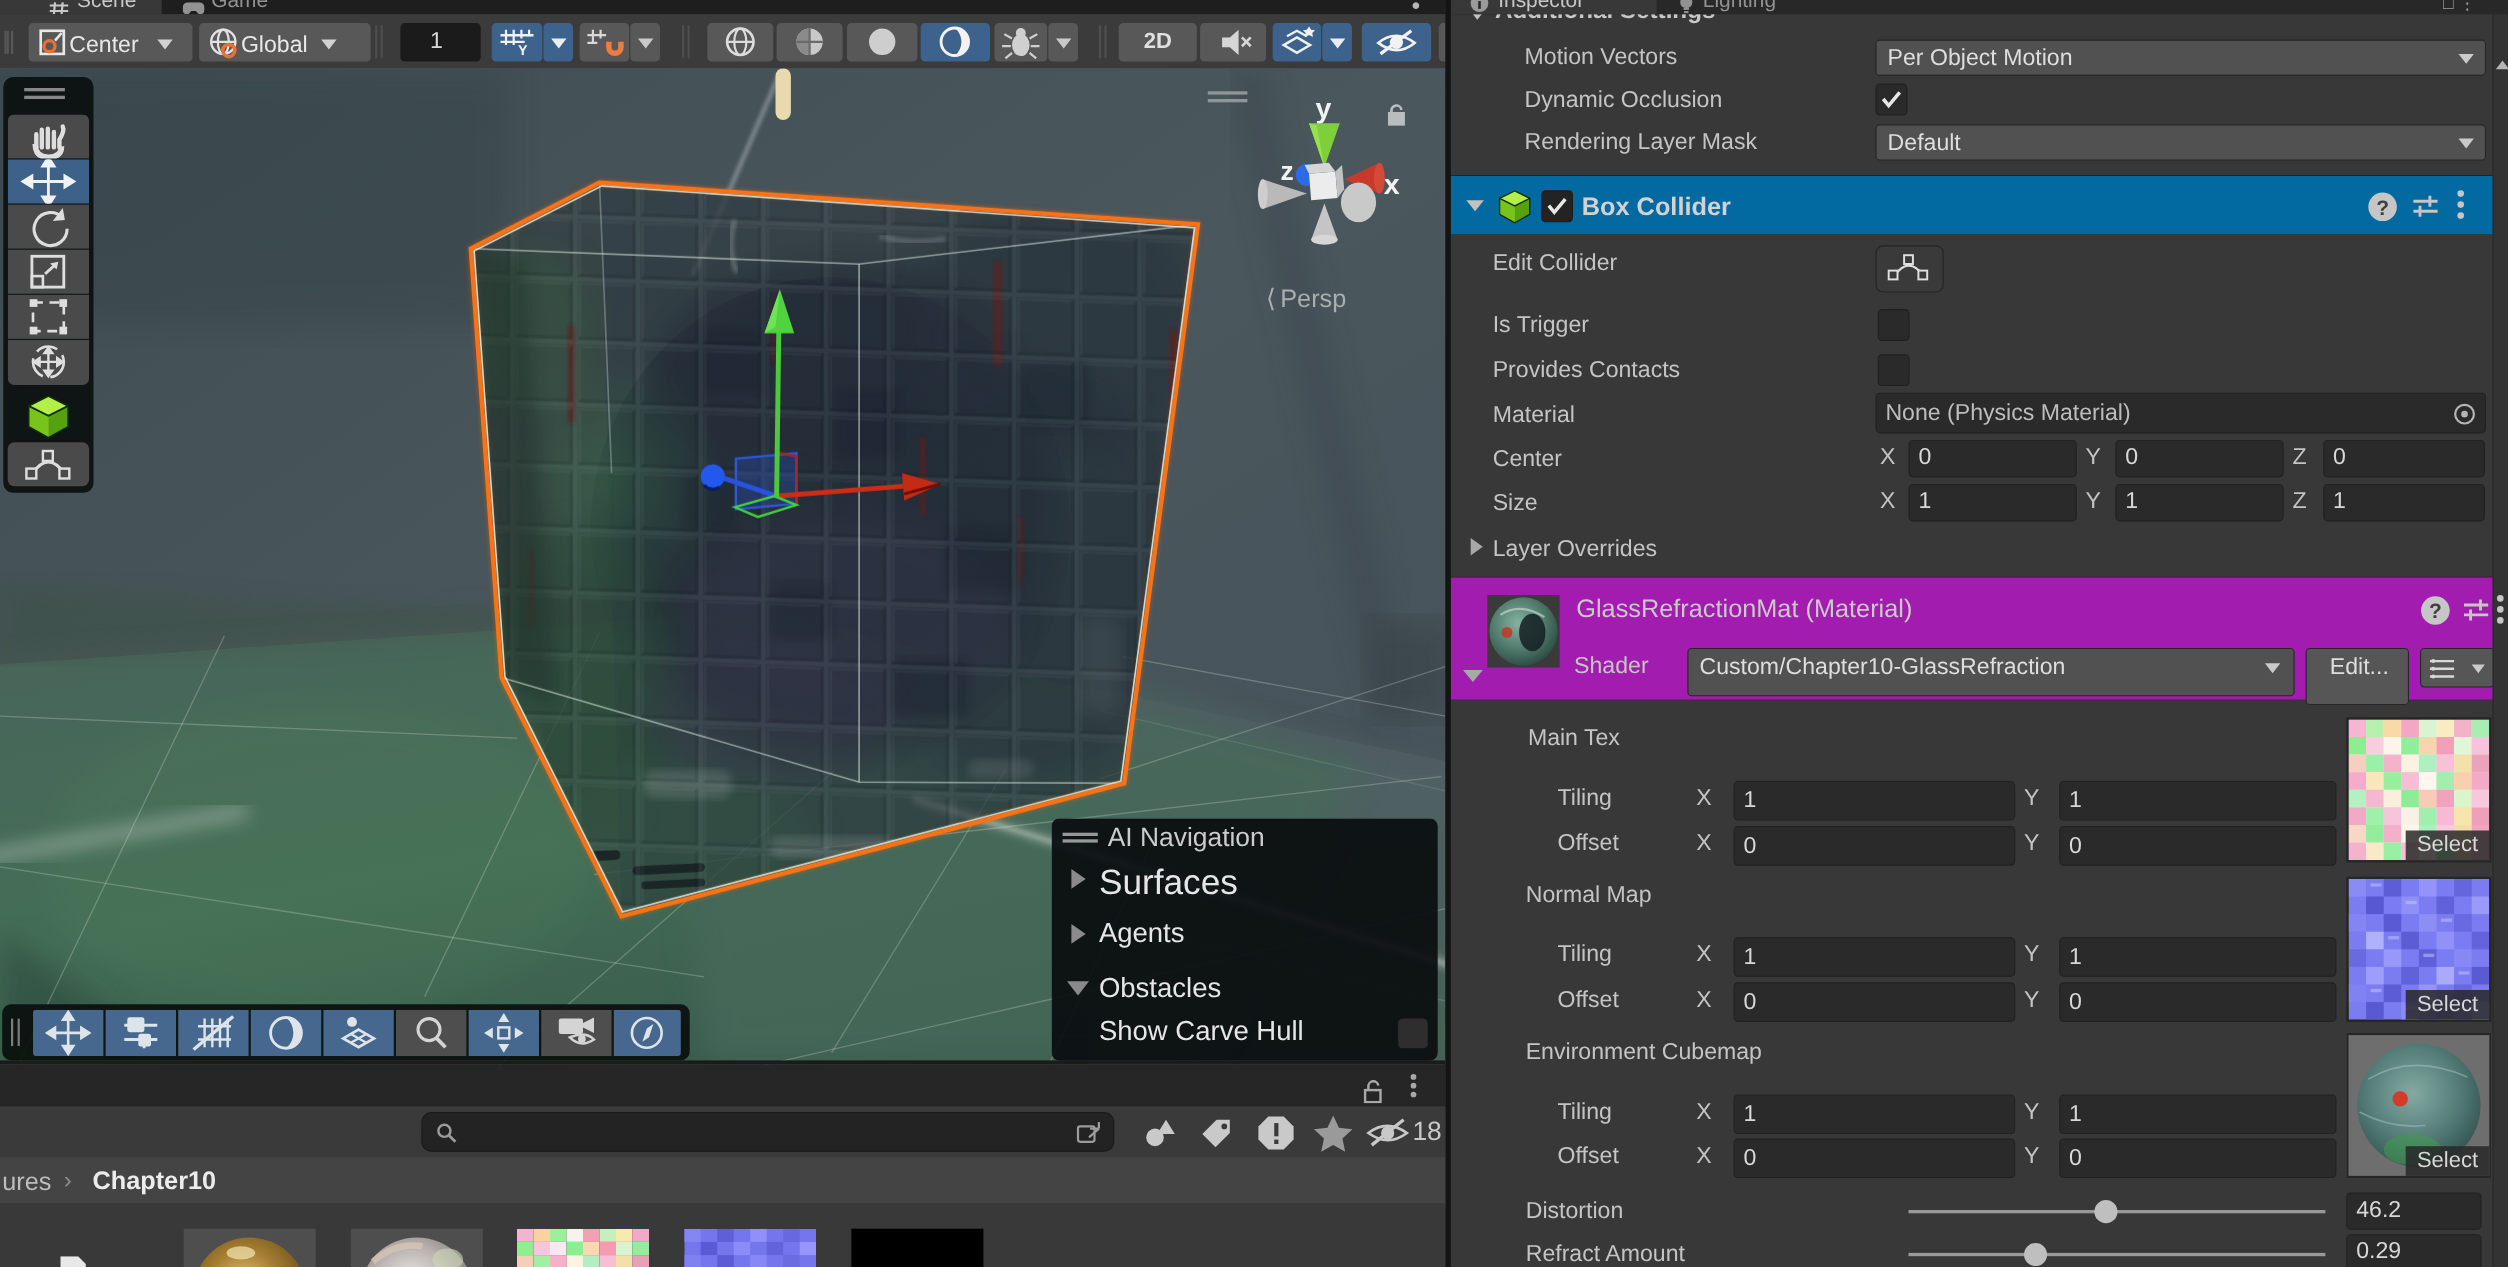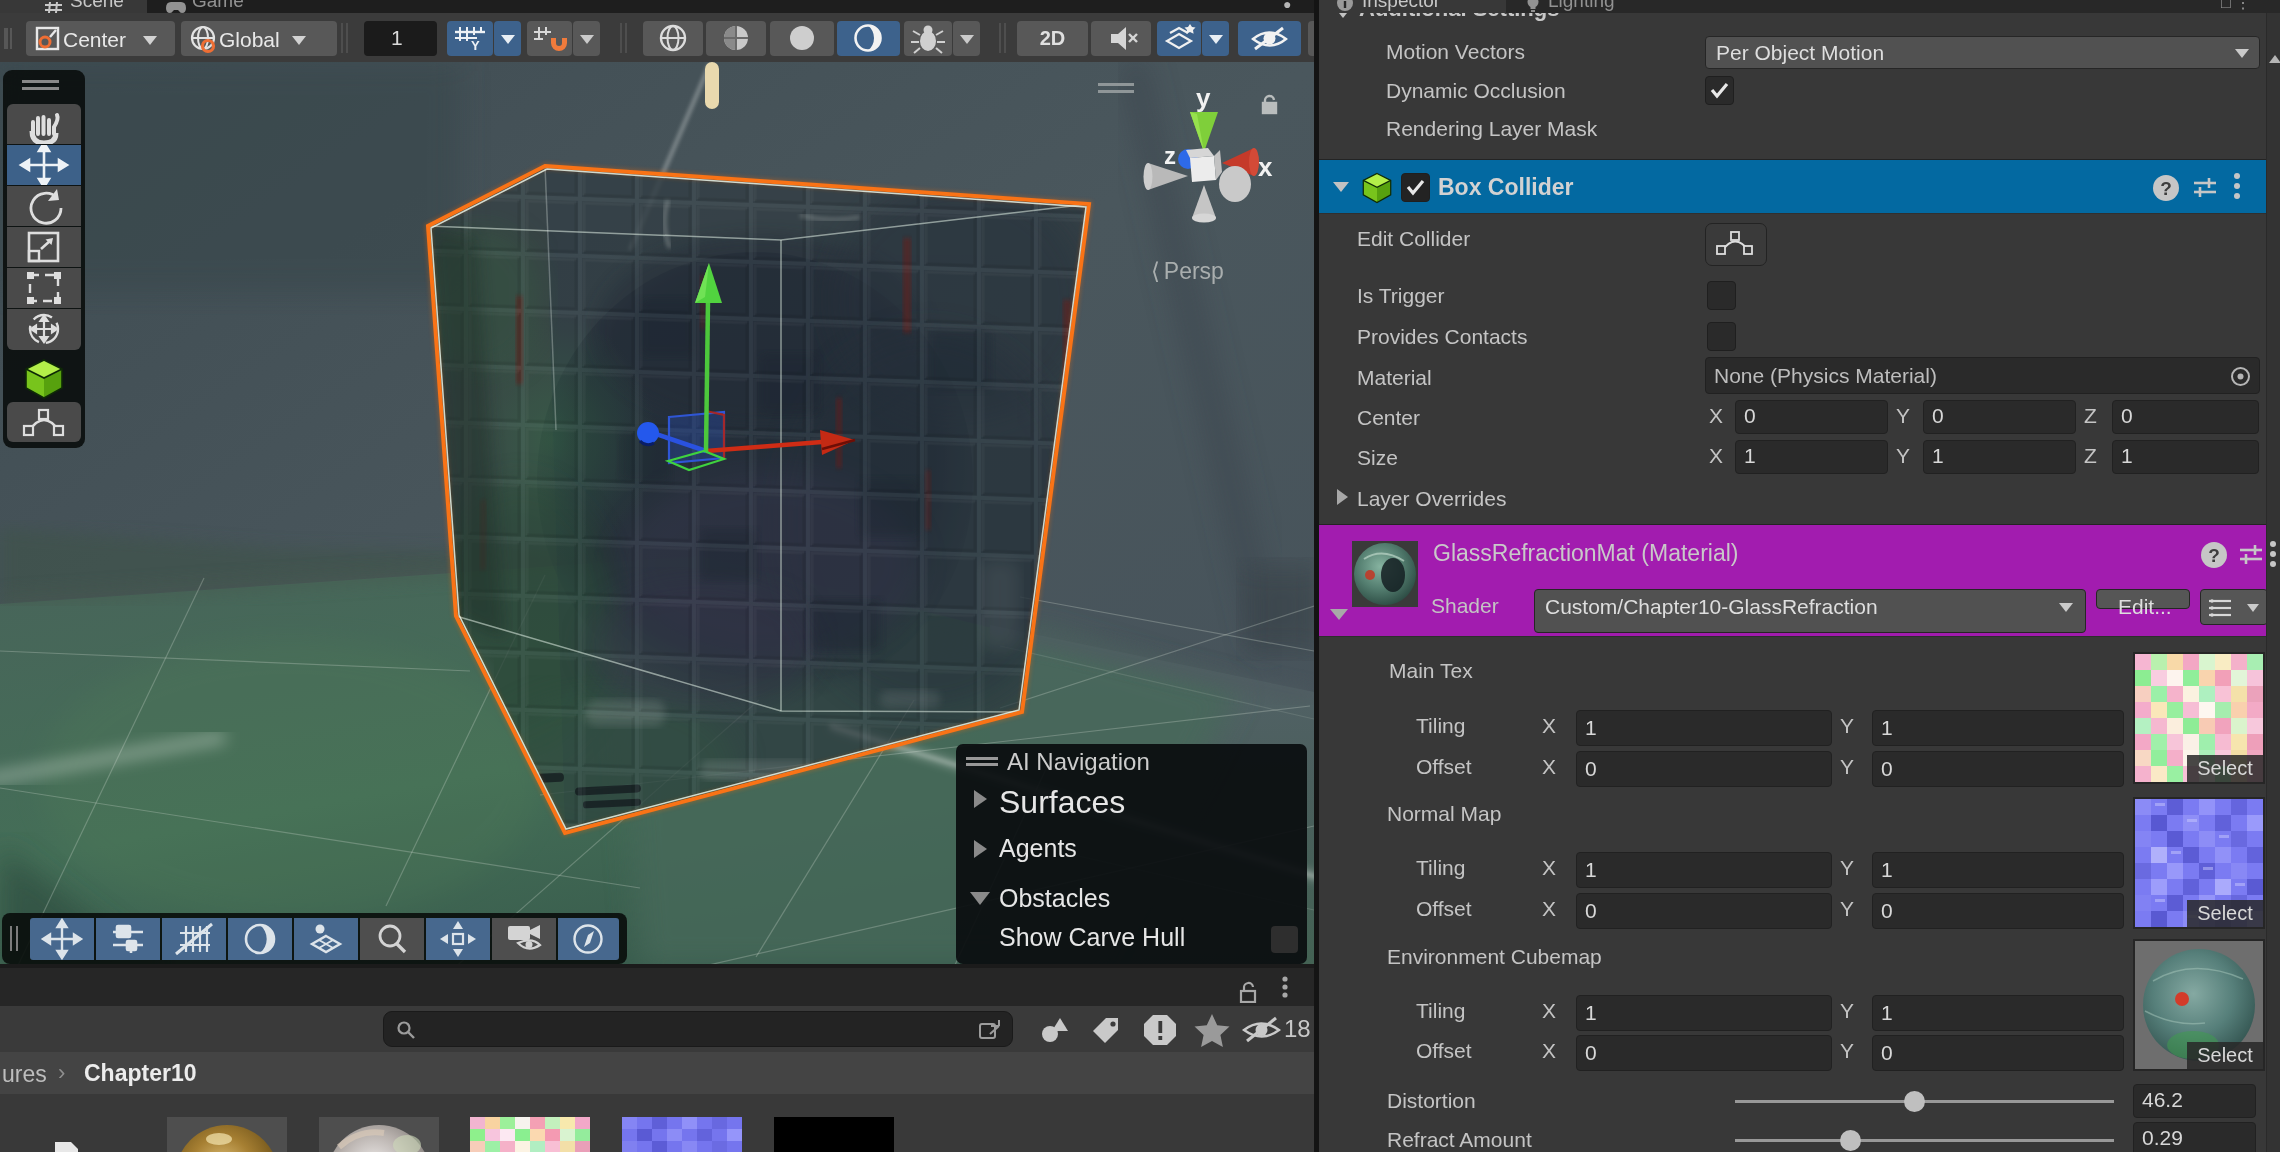--- a/index.html
+++ b/index.html
@@ -779,20 +779,22 @@
       <div class="dtri" style="right:10px;top:12px;"></div></div>
 
     <div class="ilabel" style="left:67px;top:79px;text-align:center;">Dynamic Occlusion</div>
     <div class="icheck" style="left:386px;top:76px;">
       <svg width="27" height="27" viewBox="0 0 27 27">
           <path d="M 6 13 l 5 6 l 10 -12" stroke="#e8e8e8" stroke-width="3.2" fill="none"></path>
         </svg>
     </div>
 
     <div class="ilabel" style="left:67px;top:117px;">Rendering Layer Mask</div>
+    <div class="idrop" style="left:386px;top:113px;width:555px;height:33px;">Default
+      <div class="dtri" style="right:10px;top:12px;"></div></div>
 
     <div class="abs" style="left:0;top:159px;width:961px;height:55px;background:#0369a1;border-top:1.5px solid #242424;border-bottom:1px solid #303030;">
       <div class="abs" style="left:14px;top:22px;width:0;height:0;border-left:8px solid transparent;border-right:8px solid transparent;border-top:10px solid #c2c2c2;"></div>
       <svg class="abs" style="left:42px;top:12px;" width="32" height="32" viewBox="0 0 42 42">
         <polygon points="21,2 39,11 39,30 21,40 3,30 3,11" fill="#9fe32f"></polygon>
         <polygon points="3,11 21,20 21,40 3,30" fill="#78c41c"></polygon>
         <polygon points="39,11 21,20 21,40 39,30" fill="#57a10e"></polygon>
         <polygon points="21,2 39,11 21,20 3,11" fill="#b3ef49"></polygon>
         <g stroke="#0e2a06" stroke-width="1.6" fill="none">
             <polygon points="21,2 39,11 39,30 21,40 3,30 3,11"></polygon>
@@ -902,21 +904,21 @@
           <g fill="#c6c6c6">
             <circle cx="4" cy="5" r="3"></circle>
             <circle cx="4" cy="15" r="3"></circle>
             <circle cx="4" cy="25" r="3"></circle>
           </g>
         </svg>
       <div class="abs" style="left:11px;top:84px;width:0;height:0;border-left:9px solid transparent;border-right:9px solid transparent;border-top:11px solid #a8a8a8;"></div>
       <div class="ilabel" style="left:112px;top:69px;">Shader</div>
       <div class="idrop" style="left:215px;top:64px;width:552px;height:44px;line-height:34px;">Custom/Chapter10-GlassRefraction
         <div class="dtri" style="right:12px;top:13px;"></div></div>
-      <div class="idrop" style="left:777px;top:64px;width:94px;height:20px;line-height:34px;background:#565656;padding-left:21px;">Edit...</div>
+      <div class="idrop" style="left:777px;top:64px;width:94px;height:52px;line-height:34px;background:#565656;padding-left:21px;">Edit...</div>
       <div class="idrop" style="left:881px;top:64px;width:68px;height:36px;background:#565656;">
         <svg class="abs" style="left:8px;top:8px;" width="24" height="20" viewBox="0 0 24 20">
           <g stroke="#d8d8d8" stroke-width="2.2">
               <line x1="0" y1="3" x2="22" y2="3"></line>
               <line x1="0" y1="10" x2="22" y2="10"></line>
               <line x1="0" y1="17" x2="22" y2="17"></line>
             </g>
           <g fill="#d8d8d8">
               <circle cx="3" cy="3" r="1.8"></circle>
               <circle cx="3" cy="10" r="1.8"></circle>

